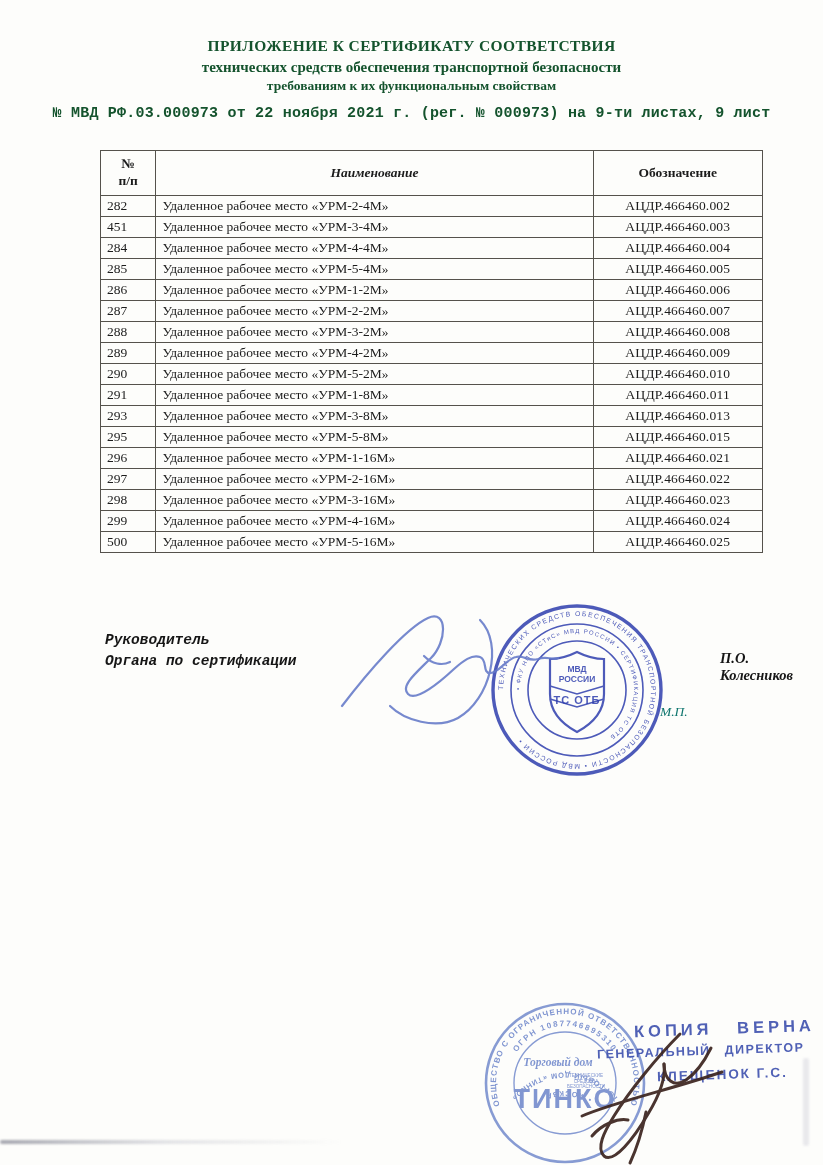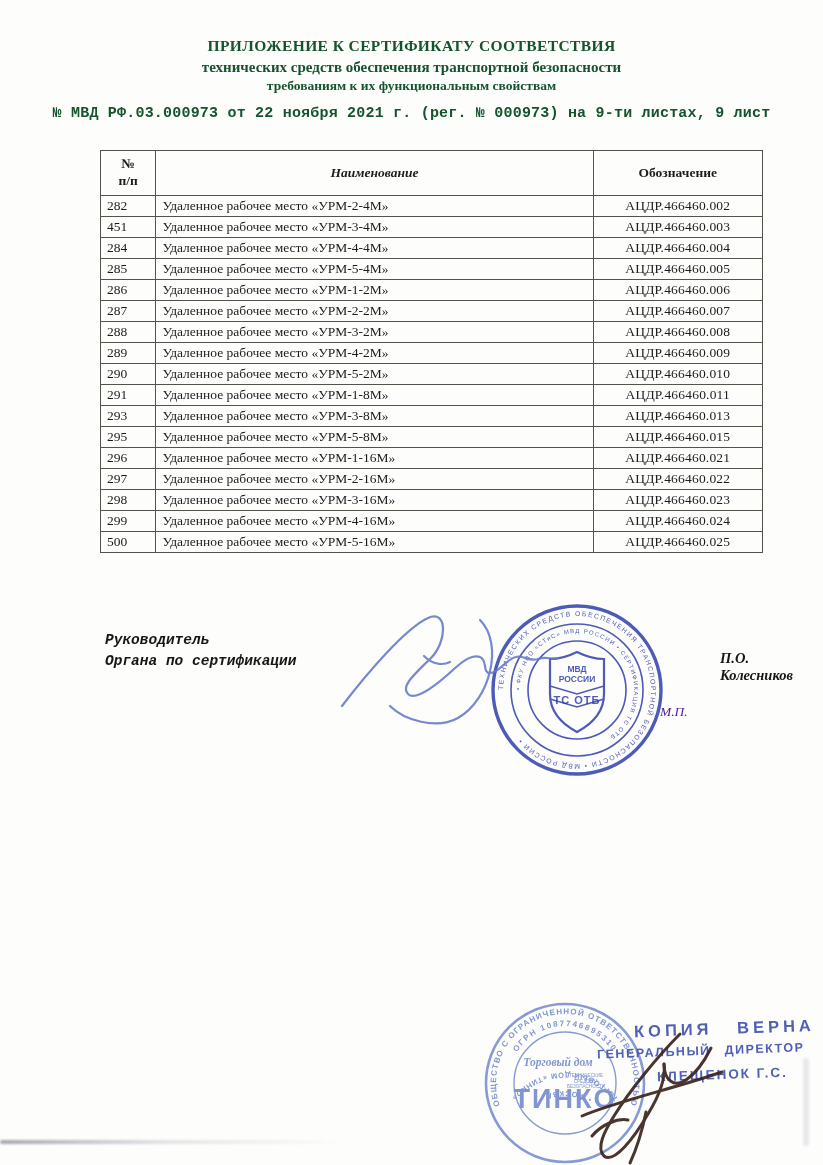--- a/index.html
+++ b/index.html
@@ -19,21 +19,21 @@
   table.cert thead th{height:44px;font-weight:bold;text-align:center;font-size:13.5px;}
   th.col-num{width:44px;}
   th.col-name{width:447px;font-style:italic;}
   th.col-desig{width:160px;}
   td.c-num{width:44px;}
   td.c-name{text-align:left;padding-left:8px;}
   td.c-desig{text-align:center;padding-left:13px;letter-spacing:.2px;}
   
   .role{left:105px;top:630px;font-size:14.5px;font-weight:bold;font-style:italic;line-height:21px;color:#161616;font-family:Liberation Mono, monospace;}
   .signer{left:672px;top:650px;font-size:14.5px;font-weight:bold;font-style:italic;color:#161616;z-index:6;margin-left:48px;}
-  .mp{left:660px;top:704px;font-size:13.5px;font-style:italic;color:#4c1d95;z-index:6;}
+  .mp{left:660px;top:704px;font-size:13.5px;font-style:italic;color:#0f766e;z-index:6;}
   
   .stamp-svg{filter:blur(.2px);}
   .copy-line{font-family:"Liberation Sans", sans-serif;font-weight:bold;color:#4254b0;
              transform:rotate(-2deg);z-index:4;opacity:.92;}
   .cl1{left:634px;top:1019px;font-size:16.5px;letter-spacing:4px;word-spacing:16px;}
   .cl2{left:597px;top:1044px;font-size:12.5px;letter-spacing:1.5px;word-spacing:9px;}
   .cl3{left:657px;top:1067px;font-size:13.5px;letter-spacing:2px;}
   .smudge-bottom{left:0;top:1140px;width:372px;height:4px;border-radius:2px;filter:blur(1px);
       background:linear-gradient(to right, rgba(110,112,128,.6), rgba(170,172,185,.3) 45%, rgba(200,200,210,0) 92%);}
   .smudge-right{left:803px;top:1058px;width:6px;height:88px;background:#e9e9ec;filter:blur(1.2px);border-radius:3px;}

